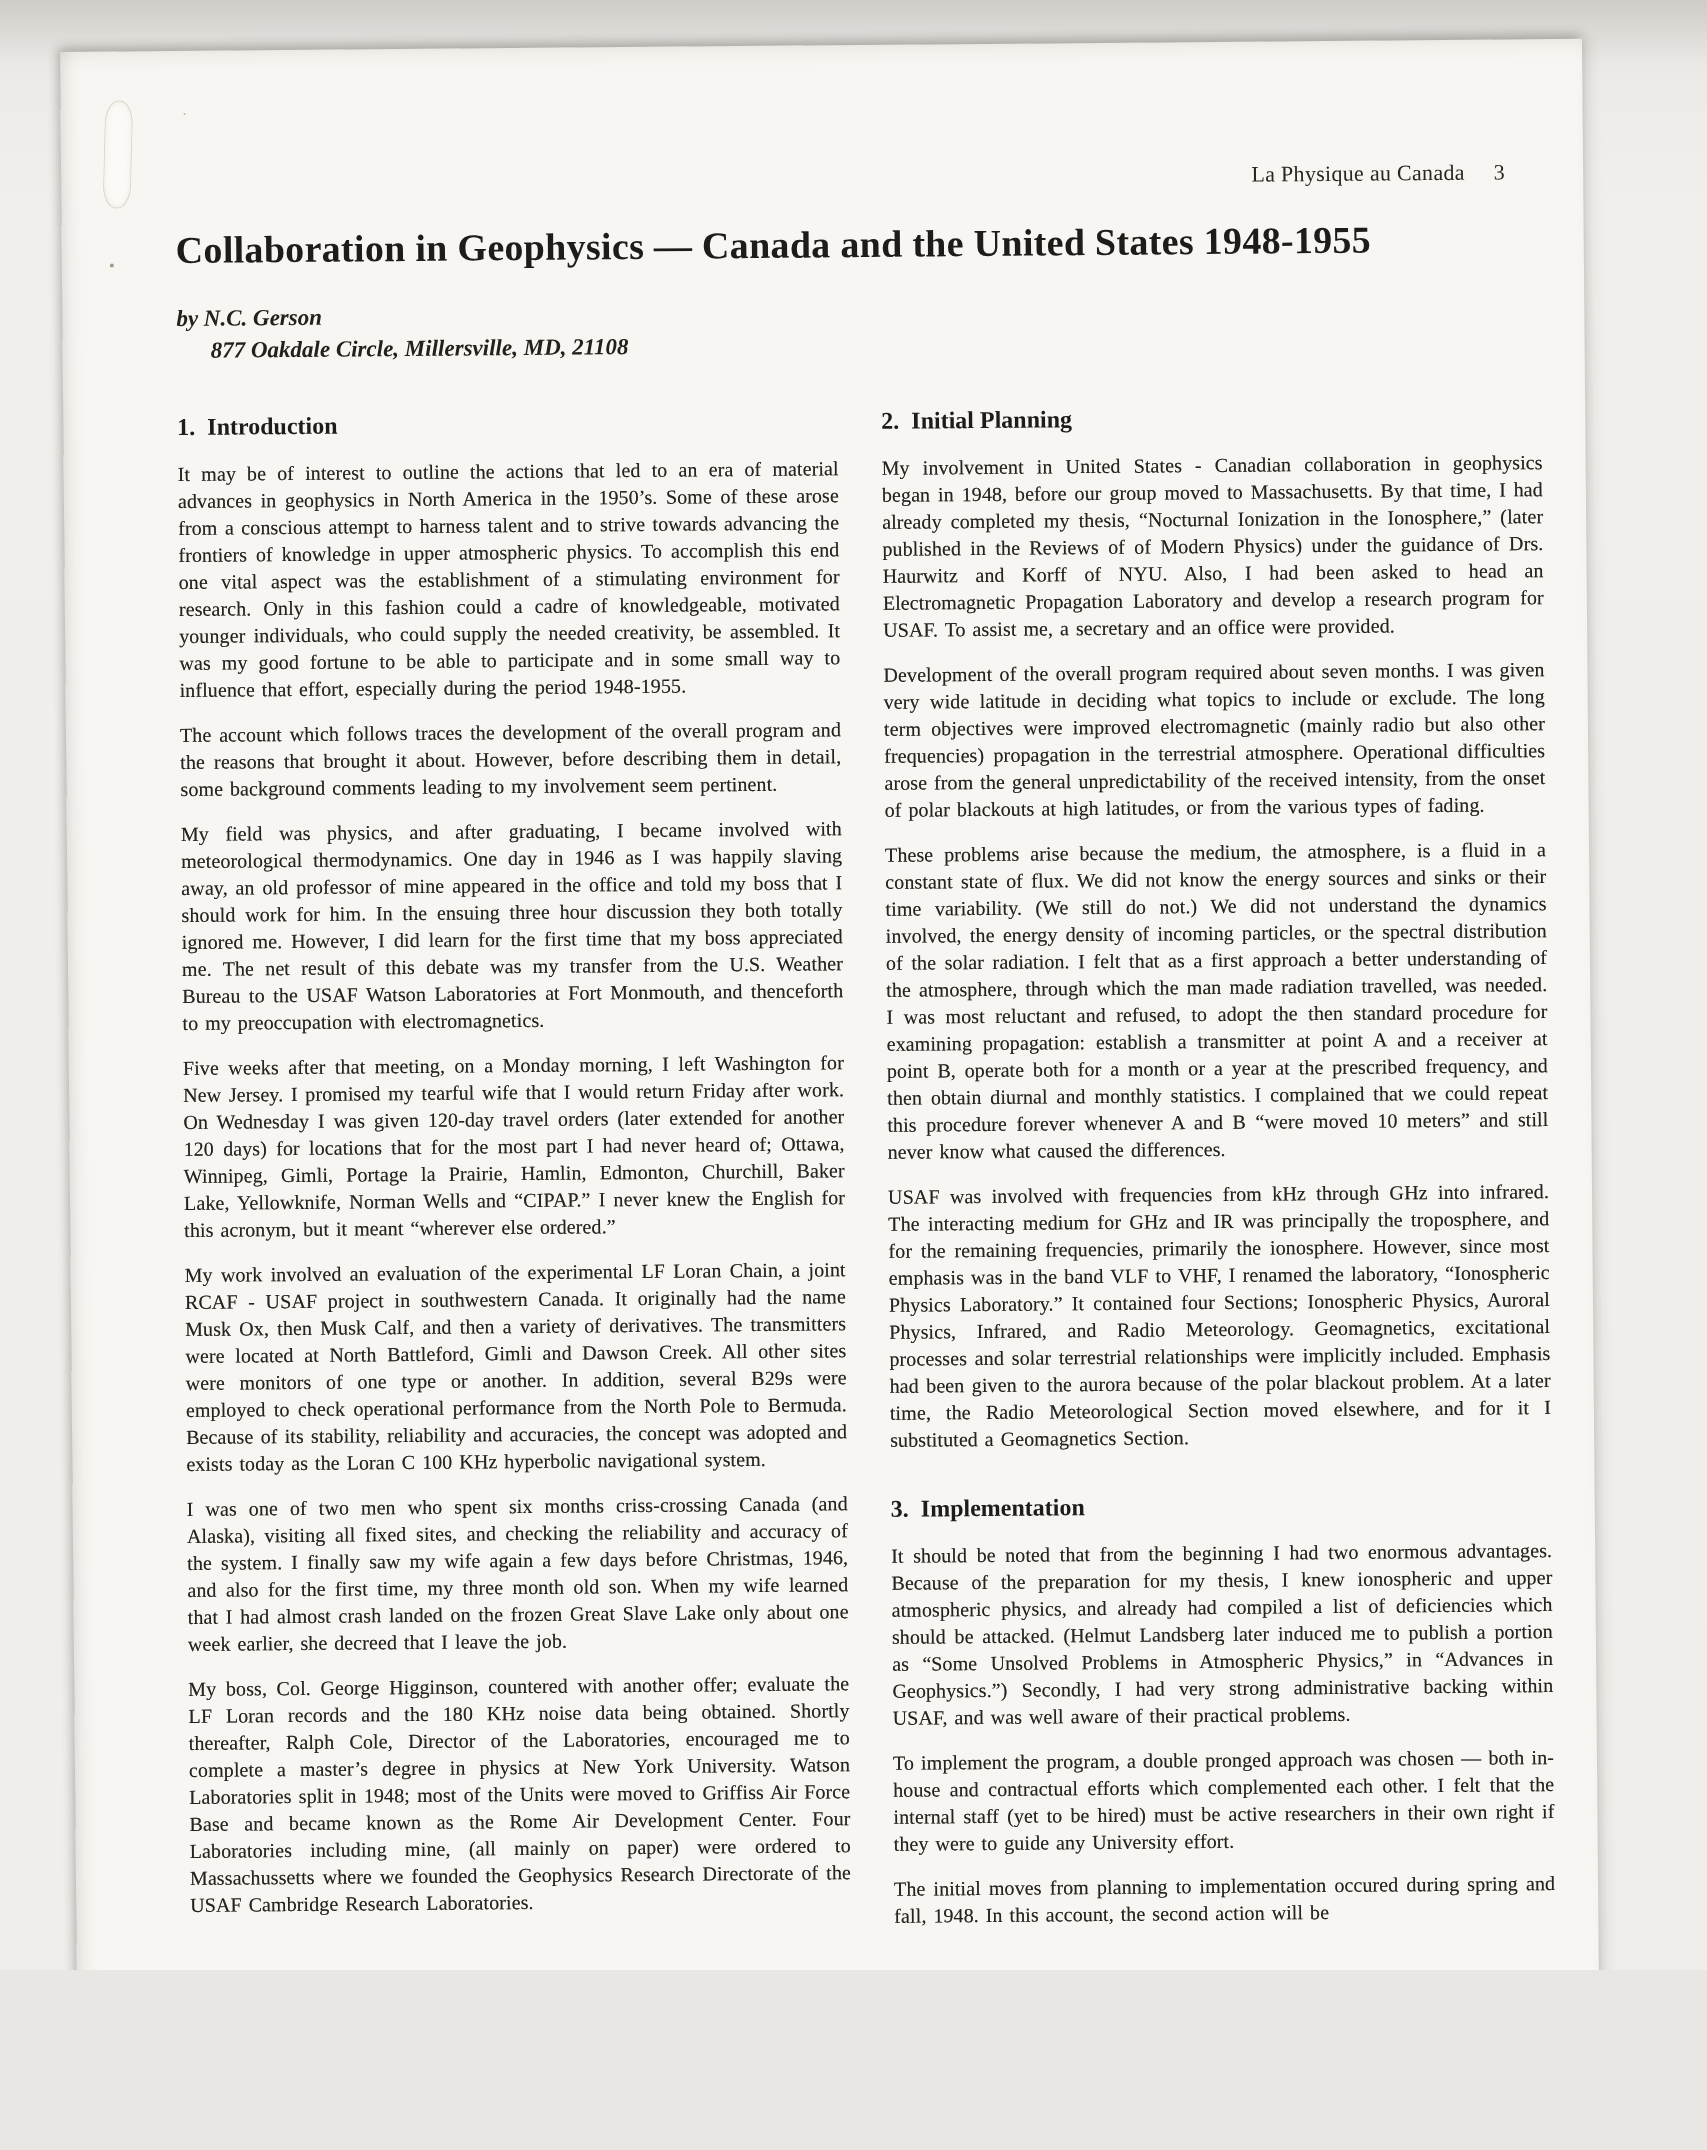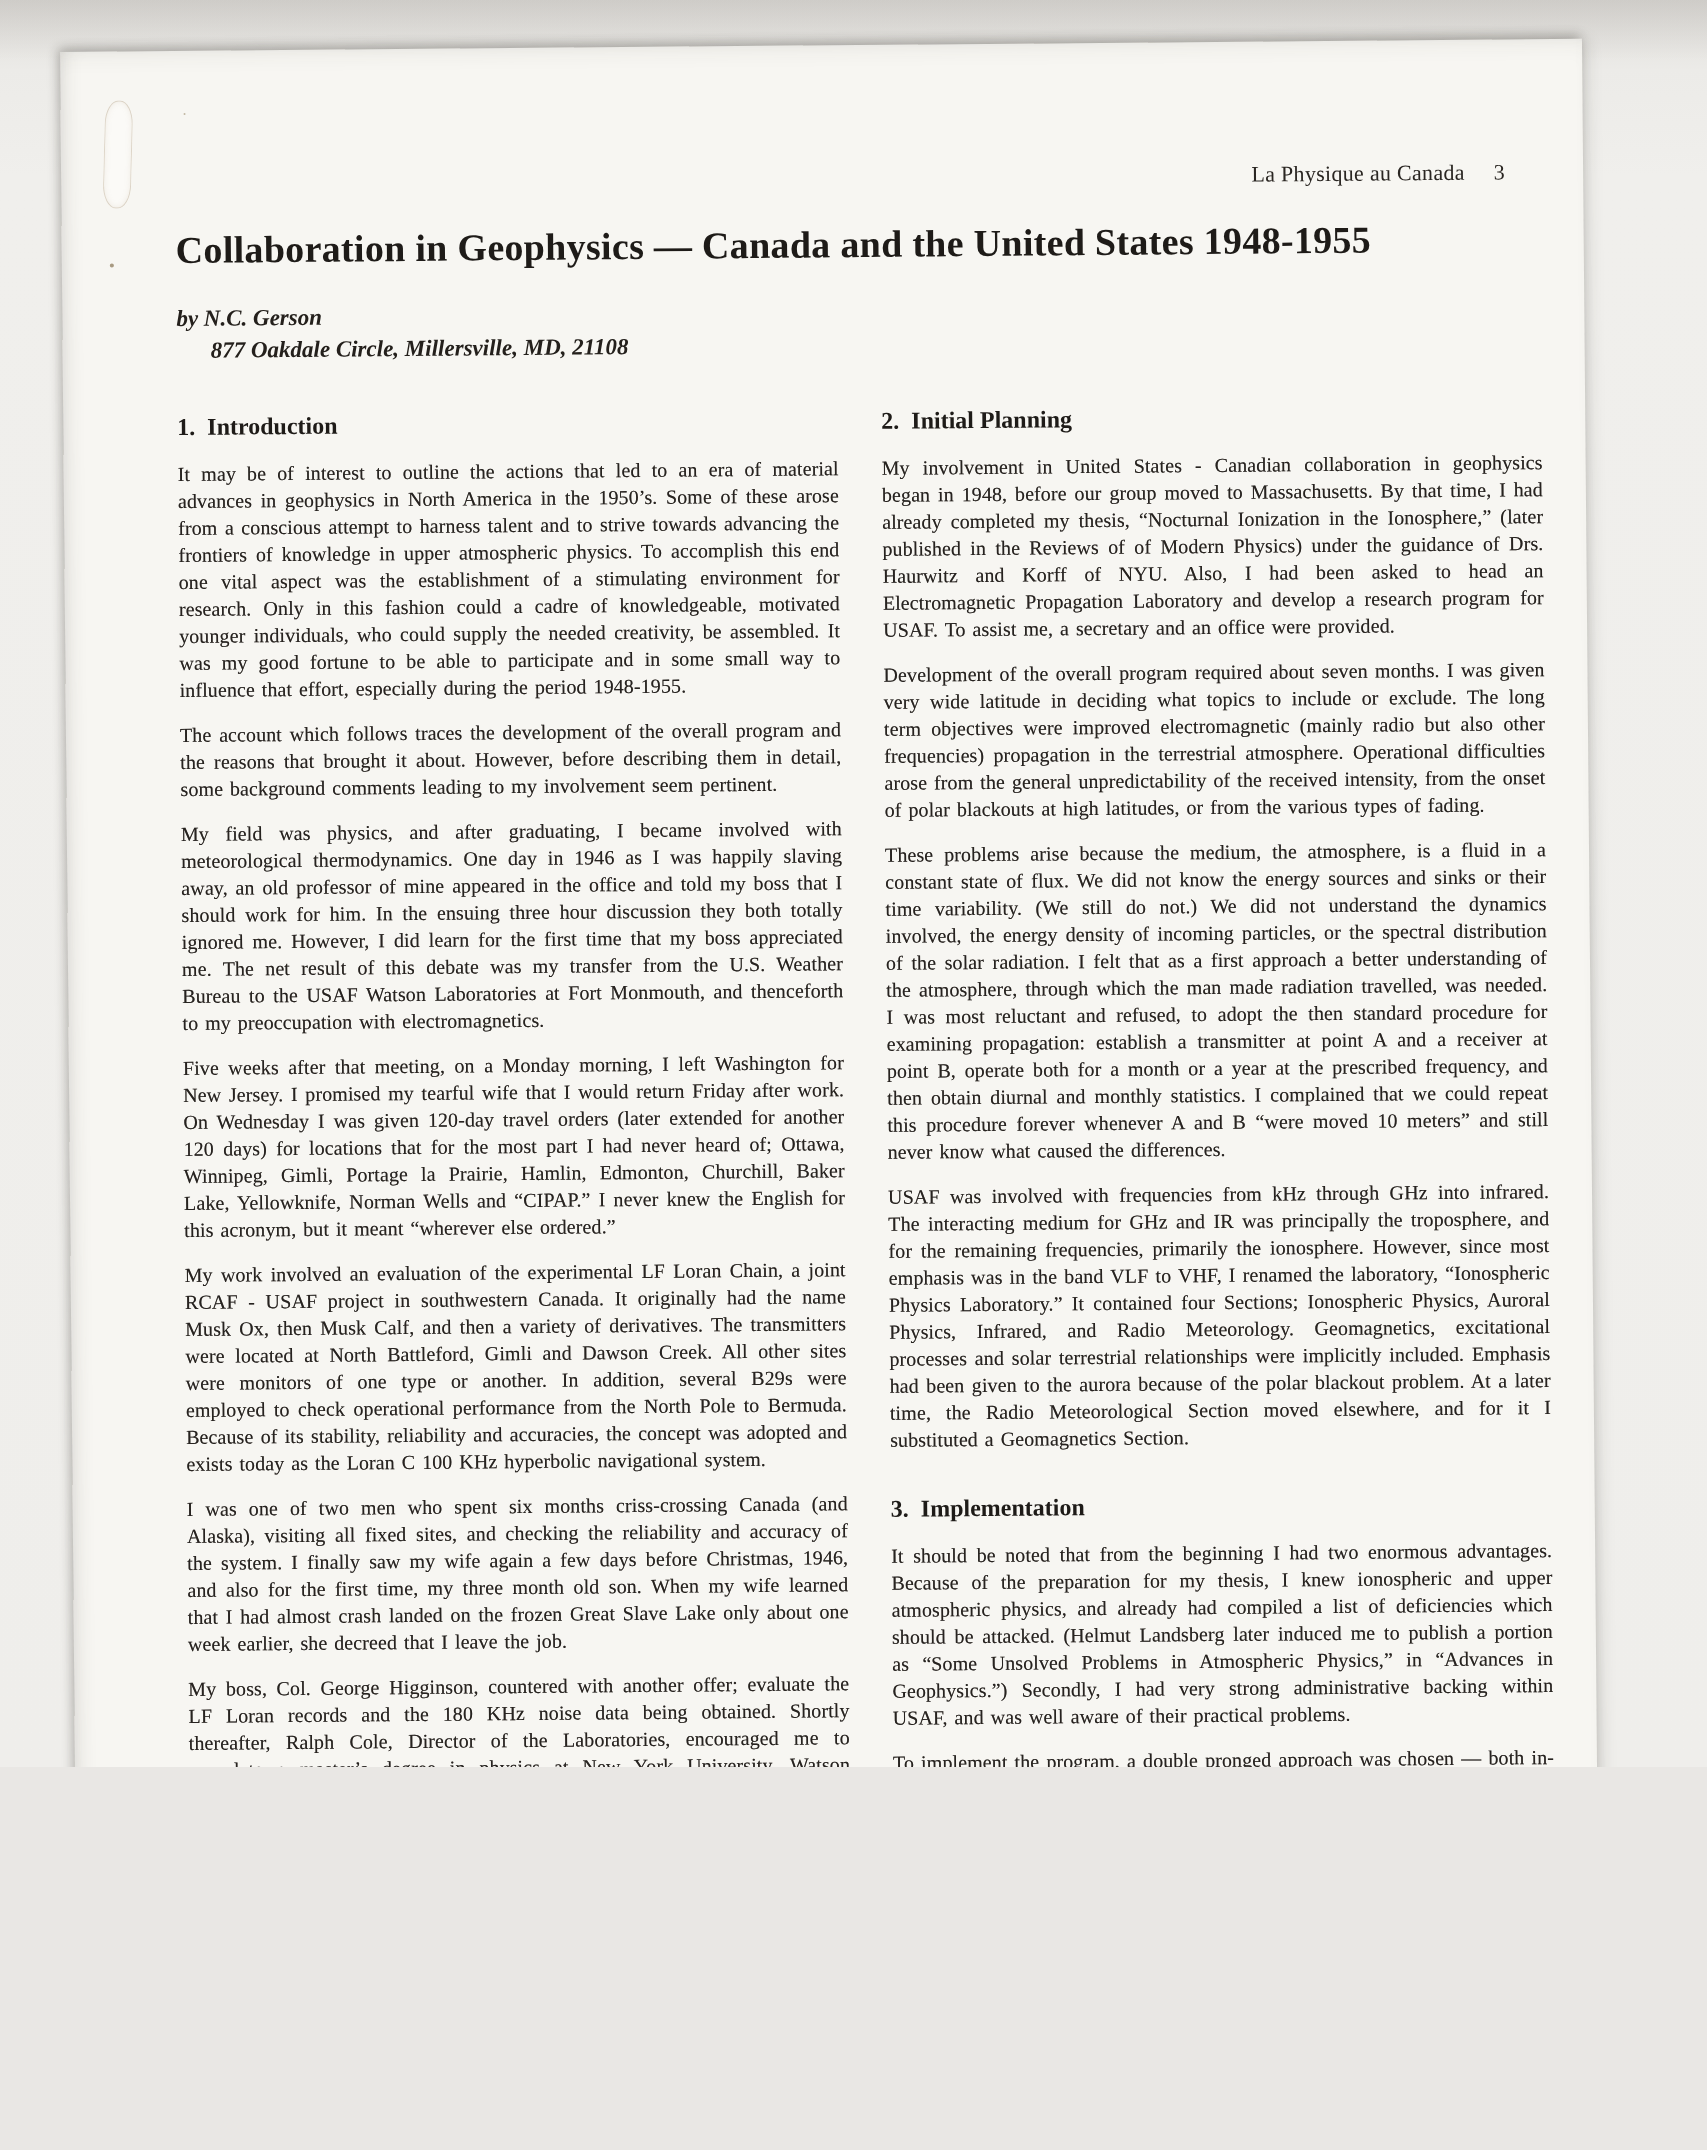--- a/index.html
+++ b/index.html
@@ -7,21 +7,21 @@
     padding: 0;
     width: 1708px;
     height: 2151px;
     overflow: hidden;
     background: #e9e7e4;
     font-family: "Liberation Serif", "DejaVu Serif", serif;
   }
   .scan {
     position: relative;
     width: 1708px;
-    height: 1767px;
+    height: 1970px;
     background: linear-gradient(180deg, #dedcd8 0%, #ecebe8 4%, #f0efec 10%, #efeeeb 100%);
     overflow: hidden;
   }
   
   .scan::before {
     content: "";
     position: absolute;
     left: 0; top: 0;
     width: 100%; height: 72px;
     background: linear-gradient(180deg, rgba(70,65,60,0.10), rgba(70,65,60,0.0) 85%);

